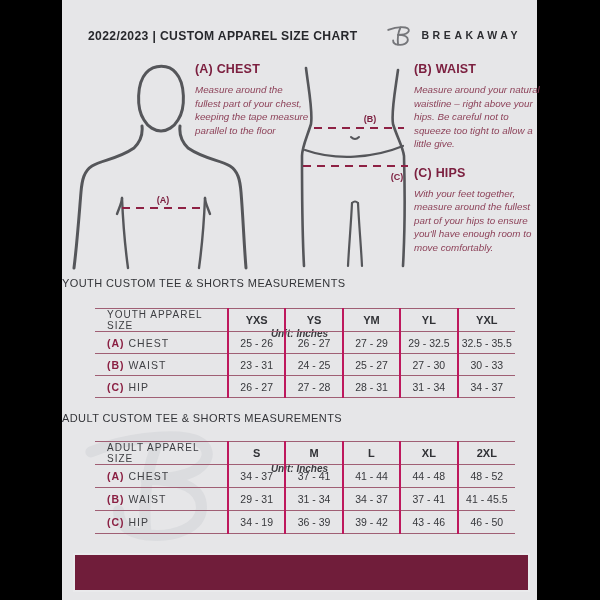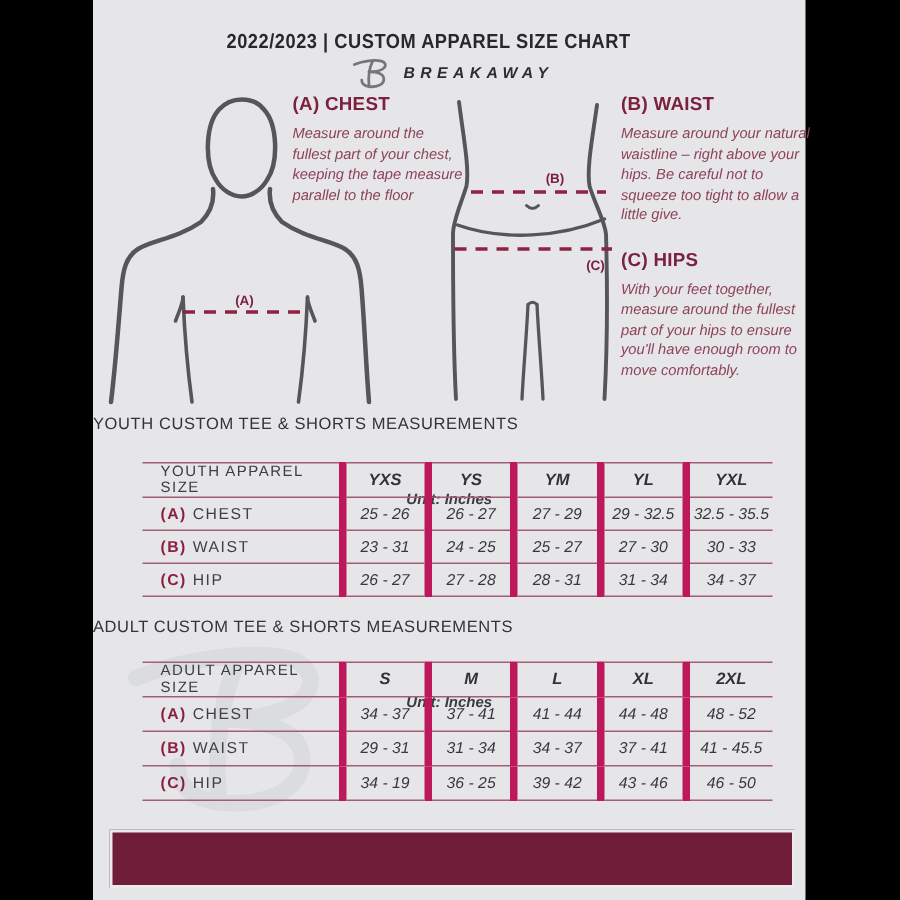--- a/index.html
+++ b/index.html
@@ -15,27 +15,27 @@
   .side-bar.right { left:537px; width:63px; }
 
   .page {
     position:absolute; left:62px; top:0; width:475px; height:600px;
     background:#e6e6e8;
   }
 
   
   .header {
     position:absolute; left:26px; right:24px; top:20px; height:30px;
-    display:flex; align-items:center; justify-content:space-between;flex-direction:column;
+    display:flex; align-items:center; justify-content:space-between;
   }
   .header-title {
     font-weight:bold; font-size:13.5px; letter-spacing:0.4px; color:#27282c;
     transform:scaleX(0.9); transform-origin:left center; white-space:nowrap;
   }
-  .brand { display:flex; align-items:center; gap:7px;font-style:italic; }
+  .brand { display:flex; align-items:center; gap:7px; }
   .brand-name { font-weight:bold; font-size:10.5px; letter-spacing:3.6px; color:#2c2d31; margin-right:-3px; }
 
   
   .figure-svg { position:absolute; }
   .torso-svg { left:4px; top:56px; }
   .lower-svg { left:236px; top:62px; }
   .guide-block { position:absolute; }
   .guide-a { left:133px; top:62px; width:114px; }
   .guide-bc { left:352px; top:62px; width:128px; }
   .guide-heading { color:#7c2040; font-weight:bold; font-size:12.5px; letter-spacing:0.2px; margin-bottom:7px; }
@@ -56,21 +56,21 @@
   
   .size-table {
     position:absolute; left:33px; width:420px;
     border-collapse:collapse; table-layout:fixed; background:transparent;
     border-top:1px solid #a05f74; border-bottom:1px solid #a05f74;
   }
   .youth-table { top:308px; }
   .adult-table { top:441px; }
   .size-table col.label-col { width:133px; }
   .size-table th, .size-table td { border-bottom:1px solid #a05f74; background:transparent; }
-  .size-table th + th, .size-table td + td { border-left:5px solid #be185d;font-style:italic; }
+  .size-table th + th, .size-table td + td { border-left:2px solid #be185d; }
   .youth-table th, .youth-table td { height:22px; }
   .adult-table th, .adult-table td { height:23px; }
   .label-head { text-align:left; padding-left:12px; font-weight:normal;
     font-size:10px; letter-spacing:1px; color:#3c3d41; }
   .size-head { text-align:center; font-weight:bold; font-size:11px; color:#313236; }
   .label-cell { text-align:left; padding-left:12px; font-size:10.5px;
     letter-spacing:1px; color:#404145; }
   .label-cell .prefix { color:#8a1f42; font-weight:bold; }
   .value-cell { text-align:center; font-size:10.5px; color:#37383c; }
 
@@ -234,21 +234,21 @@
         <td class="label-cell"><span class="prefix">(B)</span> <span>WAIST</span></td>
         <td class="value-cell">29 - 31</td>
         <td class="value-cell">31 - 34</td>
         <td class="value-cell">34 - 37</td>
         <td class="value-cell">37 - 41</td>
         <td class="value-cell">41 - 45.5</td>
       </tr>
       <tr>
         <td class="label-cell"><span class="prefix">(C)</span> <span>HIP</span></td>
         <td class="value-cell">34 - 19</td>
-        <td class="value-cell">36 - 25</td>
+        <td class="value-cell">36 - 39</td>
         <td class="value-cell">39 - 42</td>
         <td class="value-cell">43 - 46</td>
         <td class="value-cell">46 - 50</td>
       </tr>
     </tbody>
   </table>
 
   <div class="footer-bar"></div>
 
 </div>

